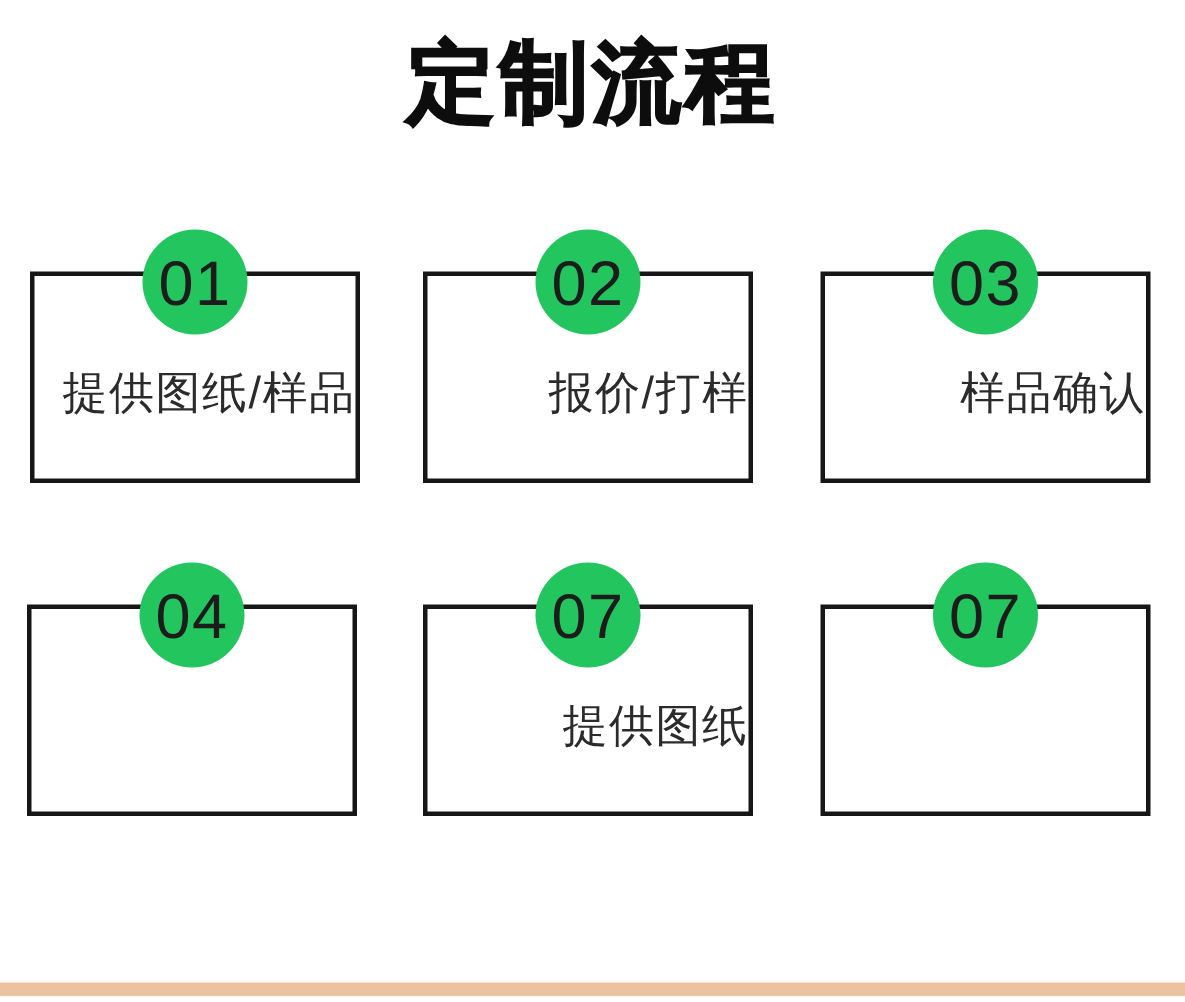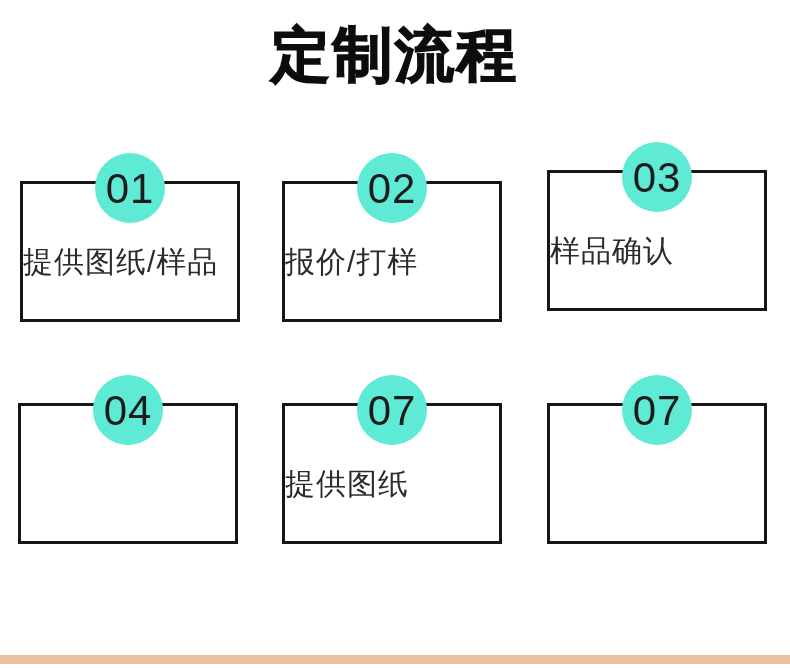--- a/index.html
+++ b/index.html
@@ -32,52 +32,52 @@
   .step-card {
     position: absolute;
     width: 220px;
     height: 141px;
     box-sizing: border-box;
     border: 3px solid #161616;
     background: #ffffff;
   }
   .pos-0 { left: 20px;  top: 181px; }
   .pos-1 { left: 282px; top: 181px; }
-  .pos-2 { left: 547px; top: 170px; }
+  .pos-2 { left: 547px; top: 181px; }
   .pos-3 { left: 18px;  top: 403px; }
   .pos-4 { left: 282px; top: 403px; }
   .pos-5 { left: 547px; top: 403px; }
   .step-circle {
     position: absolute;
     top: -31px;
     left: 50%;
     margin-left: -35px;
     width: 70px;
     height: 70px;
     border-radius: 50%;
-    background: #5eead4;
+    background: #22c55e;
     display: flex;
     align-items: center;
     justify-content: center;
     z-index: 2;
   }
   .step-number {
     font-size: 42px;
     font-weight: 400;
     color: #1c1c1c;
     letter-spacing: 1px;
     line-height: 1;
     padding-top: 2px;
   }
   .step-label {
     position: absolute;
     left: 0;
     width: 100%;
     top: 58px;
-    text-align: left;
+    text-align: right;
     font-size: 30px;
     font-weight: 400;
     color: #2b2b2b;
     letter-spacing: 1px;
     white-space: nowrap;
   }
   .footer-bar {
     position: absolute;
     left: 0;
     bottom: 0;

